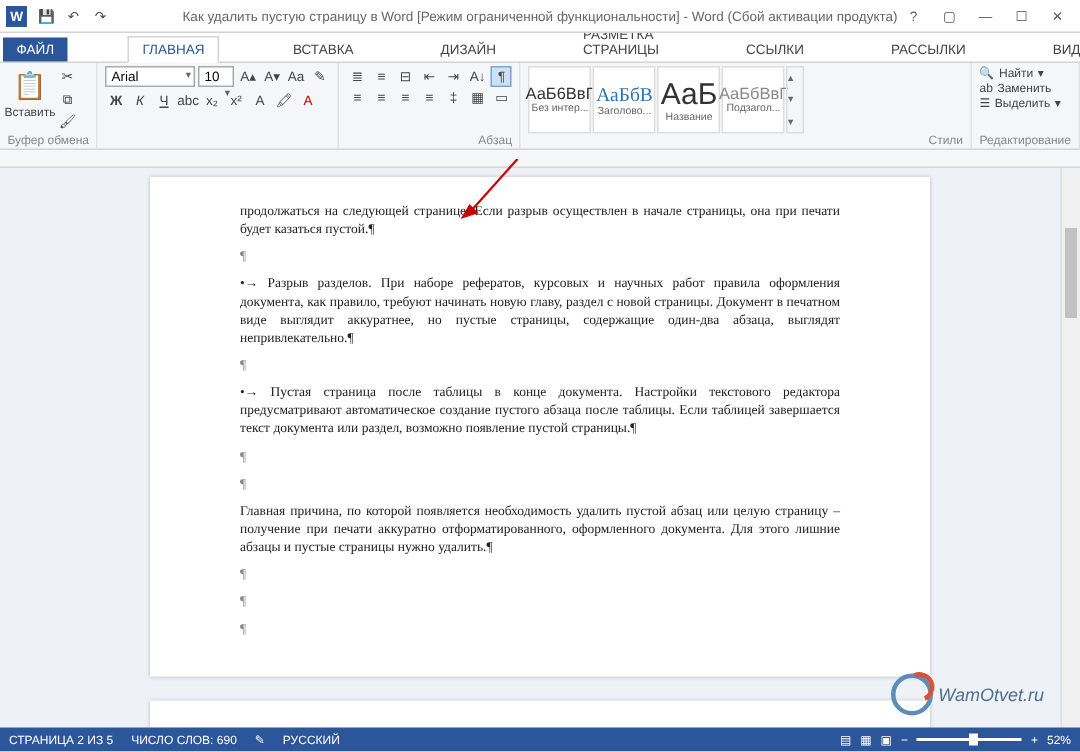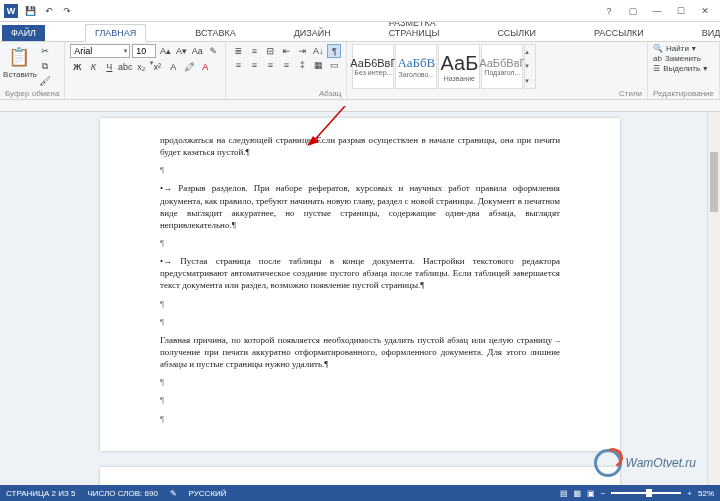--- a/index.html
+++ b/index.html
@@ -57,20 +57,21 @@
 </head>
 <body>
 
 <div class="titlebar">
   <span class="word-icon">W</span>
   <div class="qat">
     <span class="sbtn">💾</span>
     <span class="sbtn">↶</span>
     <span class="sbtn">↷</span>
   </div>
+  <div class="title-center">Как удалить пустую страницу в Word [Режим ограниченной функциональности] - Word (Сбой активации продукта)</div>
   <div class="title-right">
     <div class="win-btn">?</div>
     <div class="win-btn">▢</div>
     <div class="win-btn">—</div>
     <div class="win-btn">☐</div>
     <div class="win-btn">✕</div>
   </div>
 </div>
 
 <div class="tabs">

